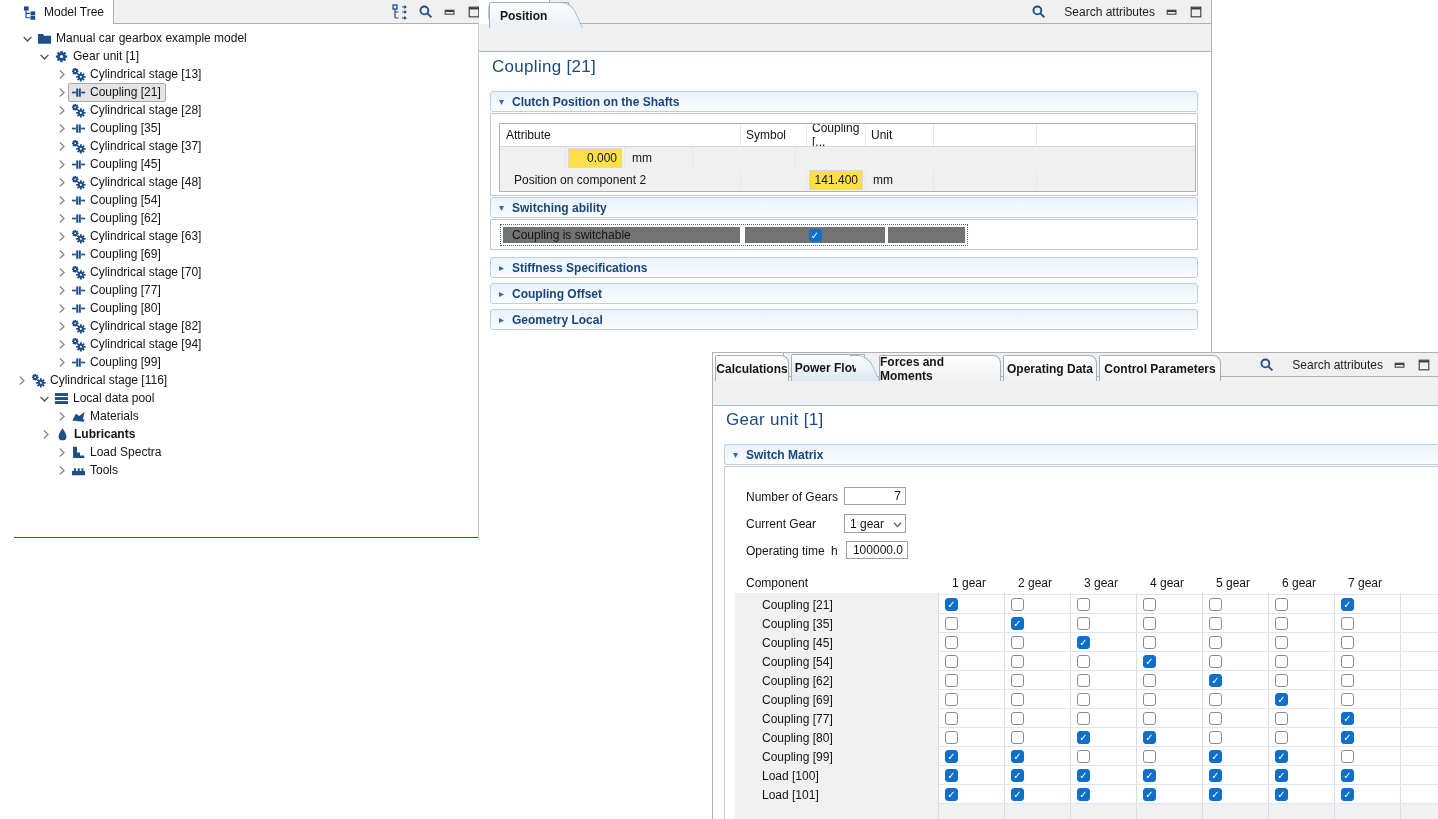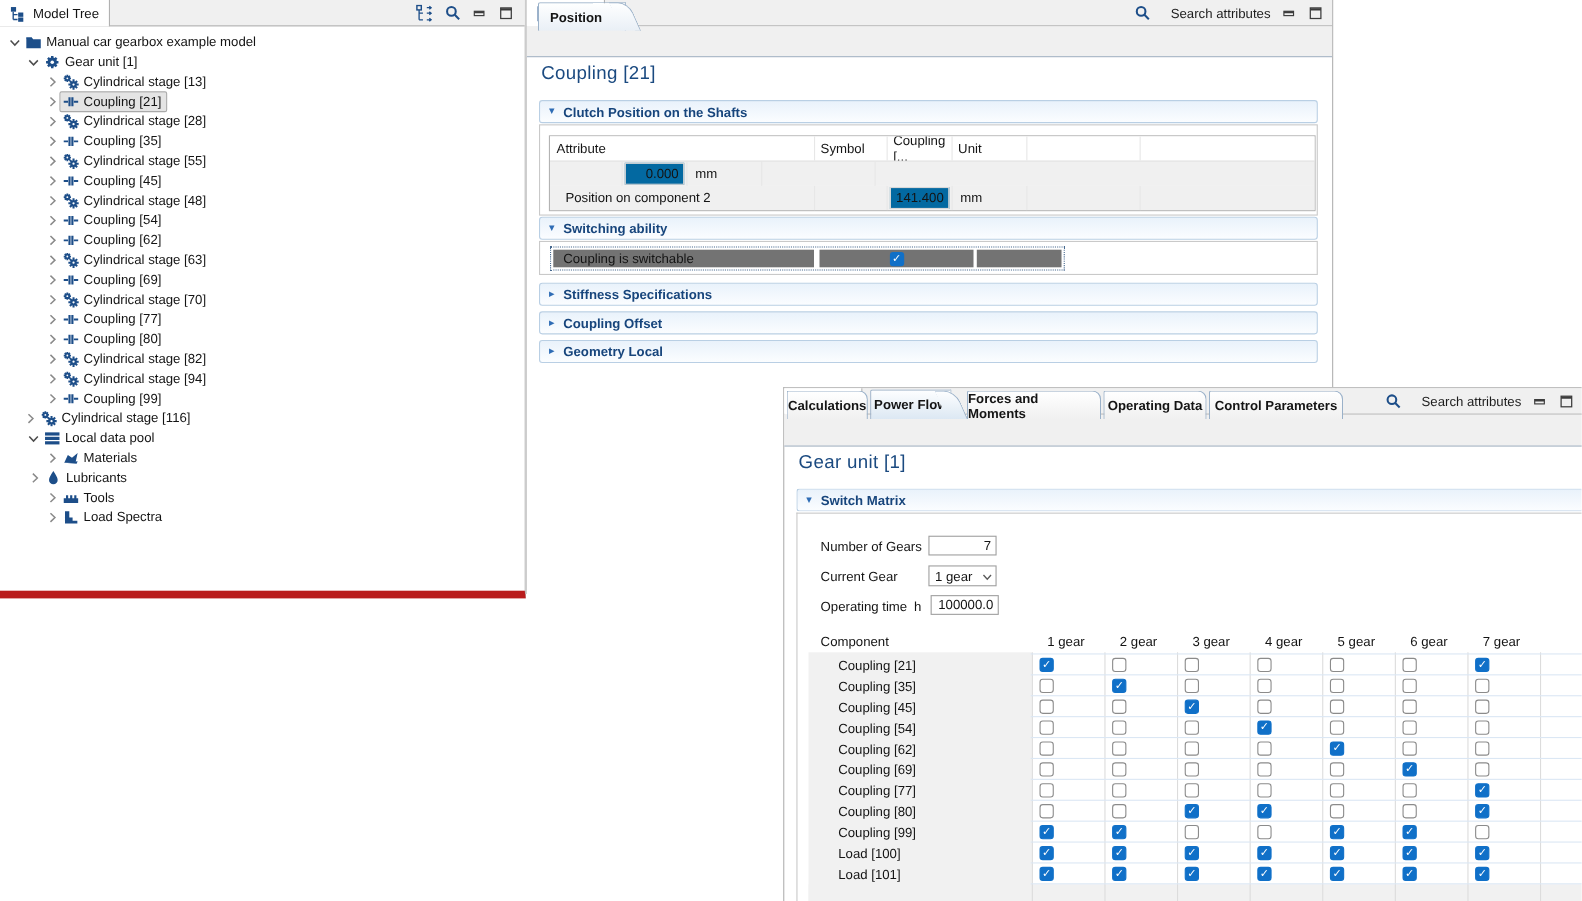--- a/index.html
+++ b/index.html
@@ -1,19 +1,19 @@
 <!DOCTYPE html>
 <html><head>
 <meta charset="utf-8">
 <style>
   html,body{margin:0;padding:0;background:#fff;}
   .page{position:relative;width:1438px;height:819px;overflow:hidden;background:#fff;
         font-family:"Liberation Sans","DejaVu Sans",sans-serif;color:#141414;}
   .panel{position:absolute;background:#fff;}
-  #treePanel{left:0;top:0;width:477px;height:537px;border-right:1px solid #b1b1b1;border-bottom:7px solid #b91c1c;}
+  #treePanel{left:14px;top:0;width:477px;height:537px;border-right:1px solid #b1b1b1;border-bottom:1px solid #b91c1c;}
   #editorTop{left:478px;top:0;width:732px;height:540px;border-left:1px solid #c9c9c9;border-right:1px solid #b1b1b1;}
   #editorBottom{left:712px;top:352px;width:726px;height:467px;border-left:1px solid #b1b1b1;border-top:1px solid #b1b1b1;}
 
   .tabbar{position:absolute;left:0;top:0;right:0;height:23px;background:#f0f0f0;border-bottom:1px solid #b1b1b1;z-index:1;}
   .wtab{position:absolute;left:0;top:0;height:24px;background:#fff;border-right:1px solid #b1b1b1;
         display:flex;align-items:center;gap:6px;padding:0 9px;font-size:12px;z-index:2;}
   .tools{position:absolute;top:0;height:23px;display:flex;align-items:center;gap:10px;z-index:2;}
   .sgroup{display:flex;align-items:center;gap:18px;font-size:12px;color:#1c1c1c;}
   .ticon{display:flex;align-items:center;}
 
@@ -50,21 +50,21 @@
           font-size:12px;font-weight:bold;color:#17457c;}
   .tri{color:#2e6cb5;font-size:10px;line-height:1;}
   .secbody{position:absolute;left:11px;background:#fff;border:1px solid #c9c9c9;box-sizing:border-box;}
 
   .ptable{position:absolute;left:8px;top:9px;width:695px;border:1px solid #b3b3b3;}
   .prow{display:flex;height:22px;}
   .prow.phead{background:#fff;border-bottom:1px solid #d7d7d7;}
   .prow.pdata{background:#f0f0f0;}
   .pcell{box-sizing:border-box;border-right:1px solid #e7e7e7;font-size:12px;display:flex;align-items:center;overflow:hidden;}
   .pcell:last-child{border-right:none;}
-  .vbox{margin:1px 2px;background:#0369a1;border:1px solid #d8d8d8;flex:1;height:18px;
+  .vbox{margin:1px 2px;background:#fde047;border:1px solid #d8d8d8;flex:1;height:18px;
         display:flex;align-items:center;justify-content:flex-end;padding-right:4px;font-size:12px;}
 
   .focusrow{position:absolute;left:9px;top:4px;width:468px;height:22px;border:1px dotted #46688e;box-sizing:border-box;}
   .fseg{position:absolute;top:2px;height:16px;background:#737373;font-size:12px;
         display:flex;align-items:center;padding-left:9px;box-sizing:border-box;}
   .fseg.center{justify-content:center;padding-left:0;}
   .fseg .cb{position:relative;}
 
   .flabel{position:absolute;font-size:12px;white-space:nowrap;}
   .fbox{position:absolute;width:62px;height:18px;border:1px solid #9f9f9f;background:#fff;box-sizing:border-box;
@@ -258,21 +258,21 @@
                 </g>
                 <circle cx="4.5" cy="4.5" r="2.6" fill="#1d4e89"></circle>
                 <circle cx="4.5" cy="4.5" r=".9" fill="#fff"></circle>
                 <g stroke="#1d4e89" stroke-width="2" fill="none">
                   <path d="M10.5 5.5v10M5.5 10.5h10M7 7l7 7M14 7l-7 7"></path>
                 </g>
                 <circle cx="10.5" cy="10.5" r="3.1" fill="#1d4e89"></circle>
                 <circle cx="10.5" cy="10.5" r="1.1" fill="#fff"></circle>
               </svg>
             </span>
-            <span class="tlabel">Cylindrical stage [55]</span>
+            <span class="tlabel">Cylindrical stage [37]</span>
           </span>
         </div>
         <div class="trow" style="padding-left: 40px;">
           <span class="exp">
             <svg width="13" height="13" viewBox="0 0 16 16" fill="none" stroke="#8a8a8a" stroke-width="1.7">
               <path d="M6 3.2L11 8l-5 4.8"></path>
             </svg>
           </span>
           <span class="tc">
             <span class="ticon">
@@ -500,21 +500,21 @@
             <span class="ticon">
               <svg width="15" height="15" viewBox="0 0 16 16" fill="none">
                 <path d="M1 8h4.2" stroke="#1d4e89" stroke-width="1.8"></path>
                 <path d="M6.6 3.6v8.8M9.4 3.6v8.8" stroke="#1d4e89" stroke-width="2.1"></path>
                 <path d="M10.8 8H15" stroke="#1d4e89" stroke-width="1.8"></path>
               </svg>
             </span>
             <span class="tlabel">Coupling [99]</span>
           </span>
         </div>
-        <div class="trow" style=" margin-left: 20px;">
+        <div class="trow" style="">
           <span class="exp">
             <svg width="13" height="13" viewBox="0 0 16 16" fill="none" stroke="#8a8a8a" stroke-width="1.7">
               <path d="M6 3.2L11 8l-5 4.8"></path>
             </svg>
           </span>
           <span class="tc">
             <span class="ticon">
               <svg width="15" height="15" viewBox="0 0 16 16">
                 <g stroke="#1d4e89" stroke-width="1.7" fill="none">
                   <path d="M4.5 1v7M1 4.5h7M2 2l5 5M7 2L2 7"></path>
@@ -557,63 +557,63 @@
           <span class="tc">
             <span class="ticon">
               <svg width="15" height="15" viewBox="0 0 16 16" fill="#1d4e89">
                 <path d="M1.5 12.5L5 5l4 2.5L14.5 3l-2 9z"></path>
                 <path d="M1.5 12.5L14.5 11l-1 2.5z"></path>
               </svg>
             </span>
             <span class="tlabel">Materials</span>
           </span>
         </div>
-        <div class="trow" style="padding-left: 24px;">
+        <div class="trow" style="padding-left: 24px; font-weight: bold;">
           <span class="exp">
             <svg width="13" height="13" viewBox="0 0 16 16" fill="none" stroke="#8a8a8a" stroke-width="1.7">
               <path d="M6 3.2L11 8l-5 4.8"></path>
             </svg>
           </span>
           <span class="tc">
             <span class="ticon">
               <svg width="15" height="15" viewBox="0 0 16 16">
                 <path d="M8 1.2C5.8 4.8 3.8 7.4 3.8 10a4.2 4.2 0 0 0 8.4 0C12.2 7.4 10.2 4.8 8 1.2z" fill="#1d4e89"></path>
               </svg>
             </span>
             <span class="tlabel">Lubricants</span>
+          </span>
+        </div>
+        <div class="trow" style="padding-left: 40px;">
+          <span class="exp">
+            <svg width="13" height="13" viewBox="0 0 16 16" fill="none" stroke="#8a8a8a" stroke-width="1.7">
+              <path d="M6 3.2L11 8l-5 4.8"></path>
+            </svg>
+          </span>
+          <span class="tc">
+            <span class="ticon">
+              <svg width="15" height="15" viewBox="0 0 16 16" fill="#1d4e89">
+                <path d="M2.2 1.8v12h12v-2.6H9.6V8H6.4V1.8z"></path>
+              </svg>
+            </span>
+            <span class="tlabel">Load Spectra</span>
           </span>
         </div>
         <div class="trow" style="padding-left: 40px;">
           <span class="exp">
             <svg width="13" height="13" viewBox="0 0 16 16" fill="none" stroke="#8a8a8a" stroke-width="1.7">
               <path d="M6 3.2L11 8l-5 4.8"></path>
             </svg>
           </span>
           <span class="tc">
             <span class="ticon">
               <svg width="15" height="15" viewBox="0 0 16 16" fill="#1d4e89">
                 <path d="M1 13V8.5h2.2V5.5h2.1v3h1.9V5.5h2.1v3h1.9V5.5h2.1v3H15V13z"></path>
               </svg>
             </span>
             <span class="tlabel">Tools</span>
-          </span>
-        </div>
-        <div class="trow" style="padding-left: 40px;">
-          <span class="exp">
-            <svg width="13" height="13" viewBox="0 0 16 16" fill="none" stroke="#8a8a8a" stroke-width="1.7">
-              <path d="M6 3.2L11 8l-5 4.8"></path>
-            </svg>
-          </span>
-          <span class="tc">
-            <span class="ticon">
-              <svg width="15" height="15" viewBox="0 0 16 16" fill="#1d4e89">
-                <path d="M2.2 1.8v12h12v-2.6H9.6V8H6.4V1.8z"></path>
-              </svg>
-            </span>
-            <span class="tlabel">Load Spectra</span>
           </span>
         </div>
       </div>
   </section>
 
   <section class="panel" id="editorTop">
     <div class="tabbar"></div>
     <div class="wtab">
       <span class="ticon">
           <svg width="15" height="15" viewBox="0 0 16 16">

